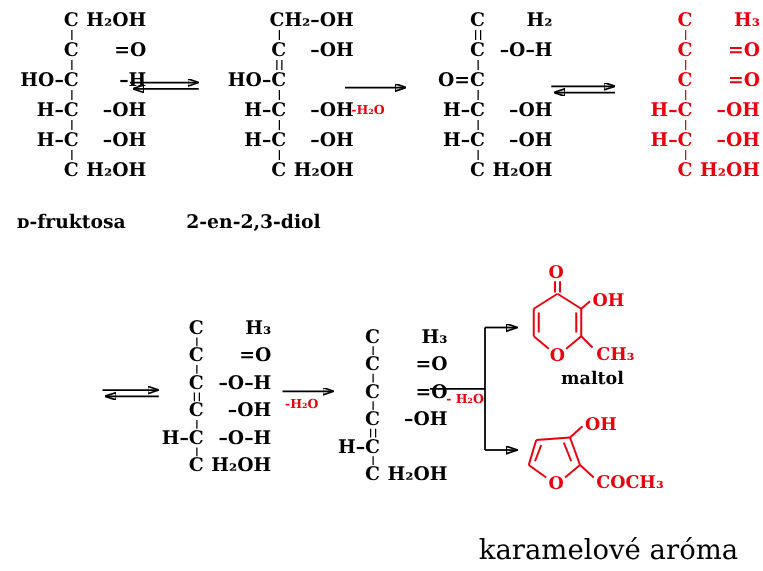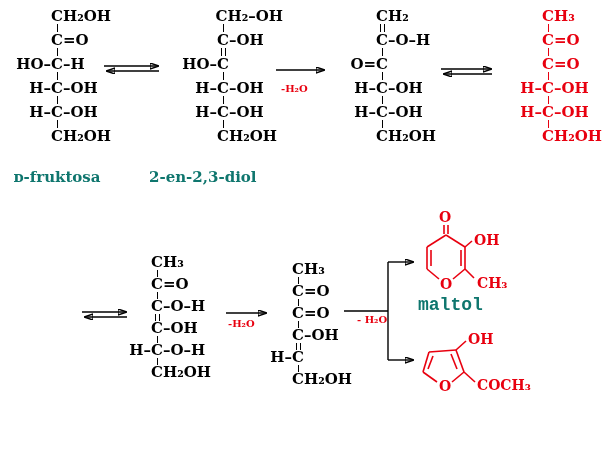--- a/index.html
+++ b/index.html
@@ -5,30 +5,30 @@
   html,body{margin:0;padding:0;background:#fff;}
   #canvas{
     position:relative;width:610px;height:457px;background:#ffffff;overflow:hidden;
     font-family:"DejaVu Serif","Liberation Serif",serif;
   }
   .fischer{position:absolute;width:120px;font-weight:bold;font-size:15px;color:#000;}
   .fischer.red{color:var(--red);}
   .srow{display:grid;grid-template-columns:1fr auto 1fr;height:16px;line-height:16px;white-space:pre;}
   .compact .srow{height:15px;line-height:15px;}
   .sl{text-align:right;}
-  .sr{text-align:left;}
+  .sr{text-align:right;}
   .vb{width:0;height:8px;border-left:1.5px solid currentColor;margin:0 auto;}
   .vb.d{width:3px;border-right:1.5px solid currentColor;}
   .compact .vb{height:7px;}
-  .lbl{position:absolute;font-weight:bold;font-size:15px;color:#0f766e;text-align:center;white-space:nowrap;}
+  .lbl{position:absolute;font-weight:bold;font-size:15px;color:#000000;text-align:center;white-space:nowrap;}
   #lbl-fruktosa{left:9px;top:168px;width:96px;}
   #lbl-endiol{left:149px;top:168px;width:92px;}
   #lbl-deoxy{left:280px;top:168px;width:240px;}
   #lbl-deoxy .it{font-style:italic;}
-  #lbl-maltol{left:418px;top:295px;width:64px;font-size:18px;font-family:Liberation Mono, monospace;}
+  #lbl-maltol{left:442px;top:295px;width:64px;font-size:14px;}
   #lbl-isomaltol{left:419px;top:404px;width:72px;font-size:14px;}
   .water{position:absolute;color:var(--red);font-weight:bold;font-size:10px;white-space:nowrap;}
   #w1{left:281px;top:83px;}
   #w2{left:228px;top:318px;}
   #w3{left:345px;top:314px;margin-left:12px;}
   #caption{position:absolute;left:383px;top:428px;font-size:22px;color:#000;white-space:nowrap;}
   #overlay{position:absolute;left:0;top:0;pointer-events:none;}
   #overlay line,#overlay path{stroke:#000;stroke-width:1.4;fill:none;}
   #overlay .ringline{stroke:var(--red);stroke-width:1.6;}
   #overlay text{fill:var(--red);font-family:"DejaVu Serif","Liberation Serif",serif;
@@ -121,20 +121,21 @@
     </div>
 
   <div class="lbl" id="lbl-fruktosa">ᴅ-fruktosa</div>
   <div class="lbl" id="lbl-endiol">2-en-2,3-diol</div>
   <div class="lbl" id="lbl-maltol">maltol</div>
 
   <div class="water" id="w1">-H₂O</div>
   <div class="water" id="w2">-H₂O</div>
   <div class="water" id="w3">- H₂O</div>
 
+  <div id="caption">karamelové aróma</div>
 
   <svg id="overlay" width="610" height="457" viewBox="0 0 610 457">
     <defs>
       <marker id="ah" markerWidth="9" markerHeight="7" refX="8" refY="3" orient="auto" markerUnits="userSpaceOnUse">
         <path d="M0,0 L9,3 L0,6 Z" fill="#000" stroke="none"></path>
       </marker>
     </defs>
 
     <g>
       <line x1="104" y1="66" x2="158" y2="66" marker-end="url(#ah)"></line>

